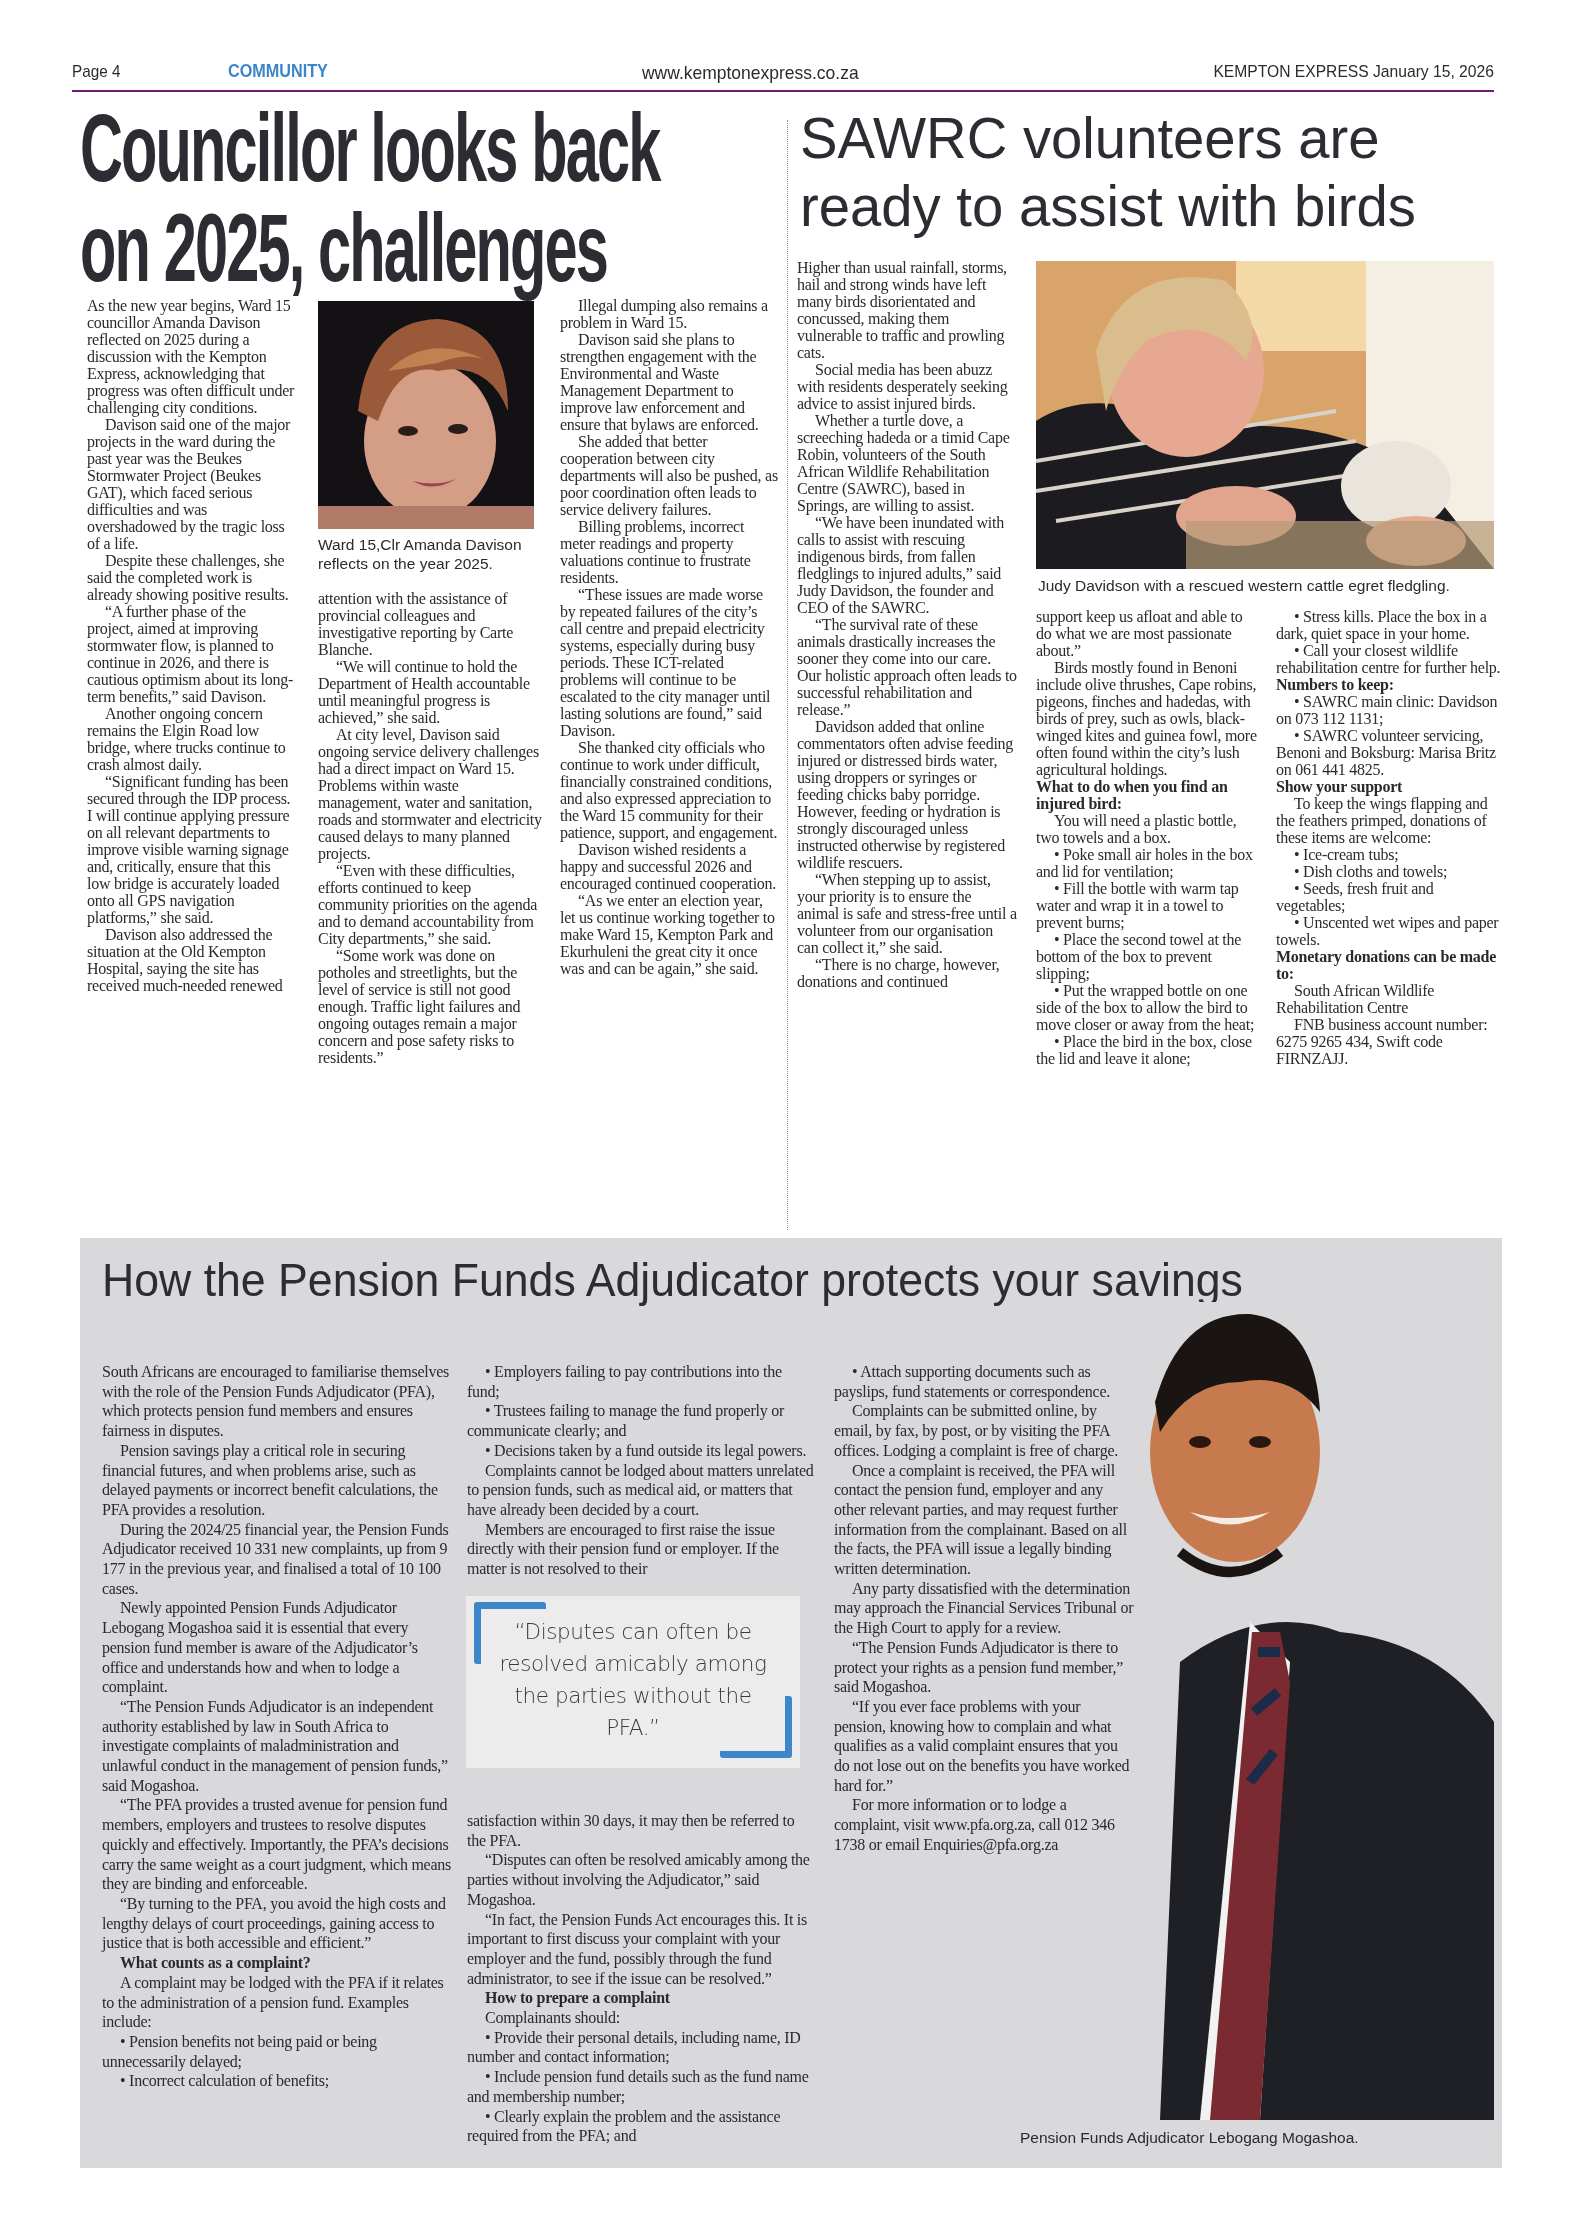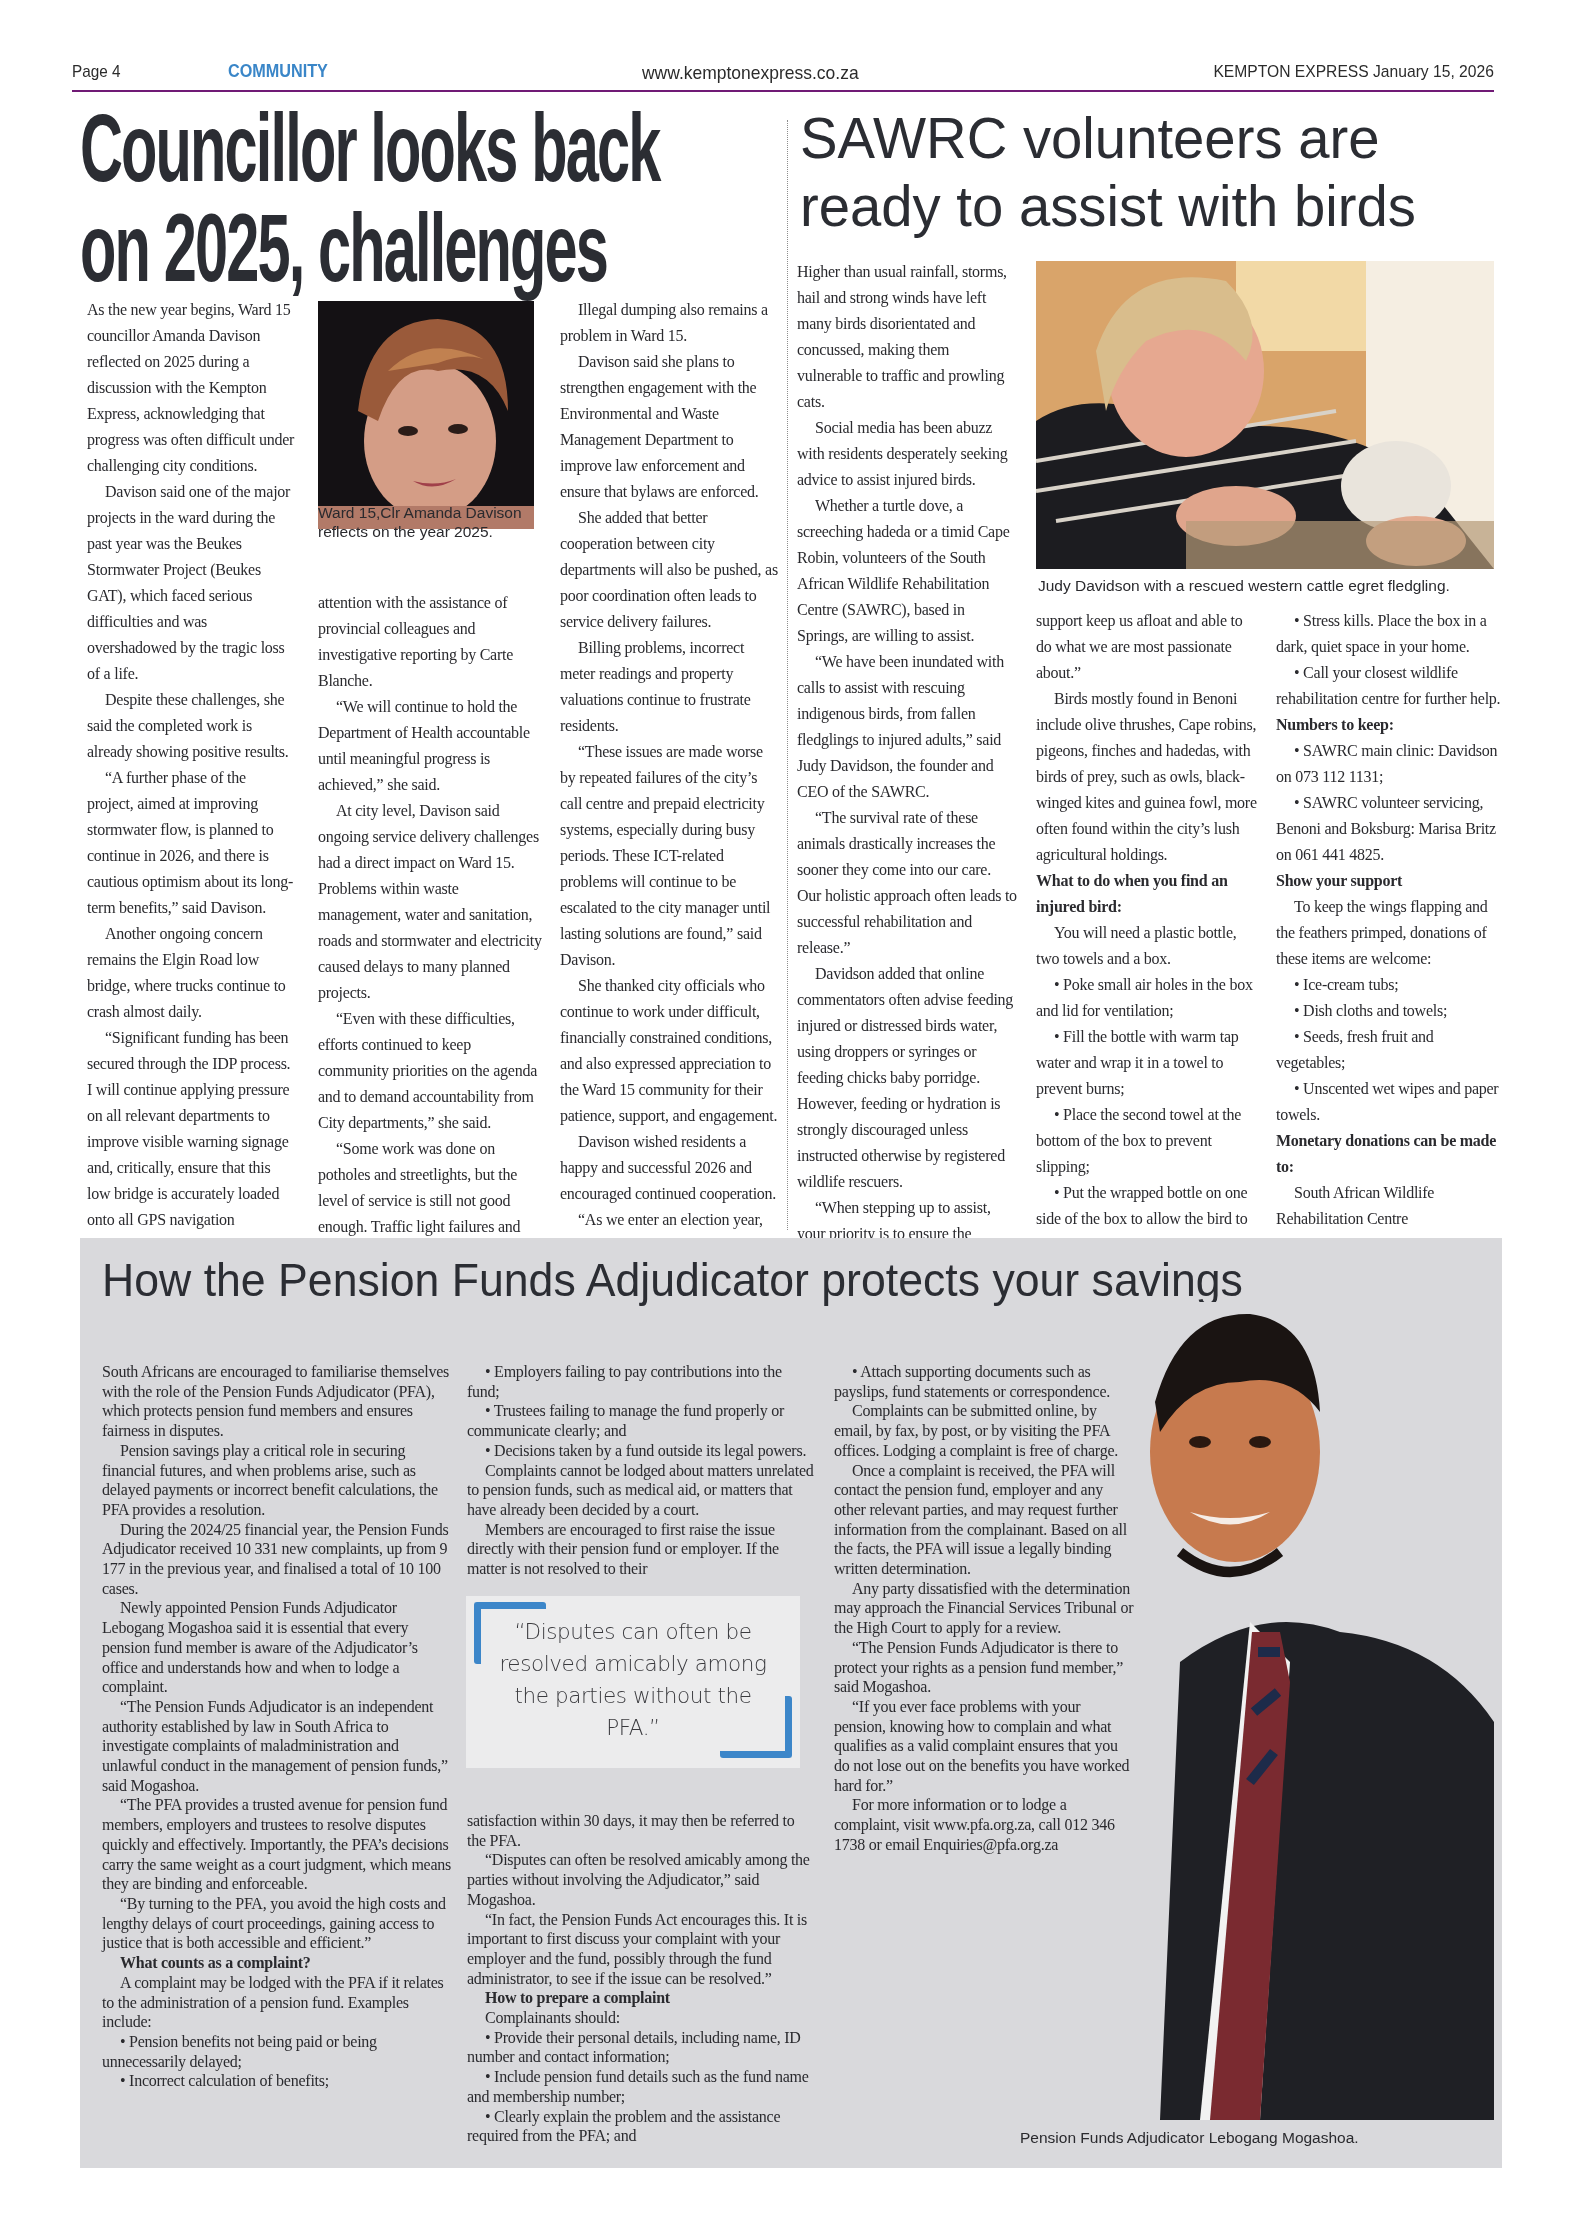--- a/index.html
+++ b/index.html
@@ -17,21 +17,21 @@
 
   
   .h1-councillor { left: 80px; top: 98px; width: 700px; font-family: "Liberation Sans", sans-serif; font-weight: bold; font-size: 96px; line-height: 100px; color: #2b2d33; letter-spacing: -3px; transform: scaleX(0.62); transform-origin: left top; width: 1130px; }
 
   
   .h1-sawrc { left: 800px; top: 104px; font-family: "Liberation Sans", sans-serif; font-size: 58px; line-height: 68px; color: #2b2d33; width: 720px; transform: scaleX(0.97); transform-origin: left top; }
 
   .vrule { left: 787px; top: 120px; width: 0; height: 1110px; border-left: 1px dotted #8c8c8c; }
 
   
-  .col { position: absolute; font-size: 16px; line-height: 26px; color: #2a2a2e; text-align: left; }
+  .col { position: absolute; font-size: 16px; line-height: 17px; color: #2a2a2e; text-align: left; }
   .col p { text-indent: 18px; }
   .col p.noindent { text-indent: 0; }
   .col p.bold { font-weight: bold; text-indent: 0; }
   .col p.bullet { text-indent: 18px; }
   .narrow { letter-spacing: -0.25px; }
 
   .photo { position: absolute; overflow: hidden; }
   .caption { position: absolute; font-family: "Liberation Sans", sans-serif; font-size: 15.5px; line-height: 19px; color: #2a2a2e; }
 
   
@@ -74,21 +74,21 @@
     <rect width="216" height="228" fill="#141114"></rect>
     <ellipse cx="112" cy="140" rx="66" ry="78" fill="#d49d86"></ellipse>
     <path d="M40 110 Q50 20 120 18 Q190 24 190 110 Q170 60 120 70 Q80 60 60 120 Z" fill="#9a5a3a"></path>
     <path d="M70 70 Q110 30 170 60 Q150 50 120 62 Z" fill="#c18150"></path>
     <ellipse cx="90" cy="130" rx="10" ry="5" fill="#2a1c18"></ellipse>
     <ellipse cx="140" cy="128" rx="10" ry="5" fill="#2a1c18"></ellipse>
     <path d="M95 180 Q115 192 138 178 Q118 186 95 180 Z" fill="#a0404a"></path>
     <rect x="0" y="205" width="216" height="23" fill="#b27a68"></rect>
   </svg>
 </div>
-<div class="caption" style="left:318px; top:503px; width:230px;">
+<div class="caption" style="left:318px; top:535px; width:230px;">
   <div>Ward 15,Clr Amanda Davison</div>
   <div>reflects on the year 2025.</div>
 </div>
 
 <div class="col narrow" style="left:318px; top:590px; width:226px;">
     <p class="noindent">attention with the assistance of provincial colleagues and investigative reporting by Carte Blanche.</p>
     <p>“We will continue to hold the Department of Health accountable until meaningful progress is achieved,” she said.</p>
     <p>At city level, Davison said ongoing service delivery challenges had a direct impact on Ward 15. Problems within waste management, water and sanitation, roads and stormwater and electricity caused delays to many planned projects.</p>
     <p>“Even with these difficulties, efforts continued to keep community priorities on the agenda and to demand accountability from City departments,” she said.</p>
     <p>“Some work was done on potholes and streetlights, but the level of service is still not good enough. Traffic light failures and ongoing outages remain a major concern and pose safety risks to residents.”</p>

